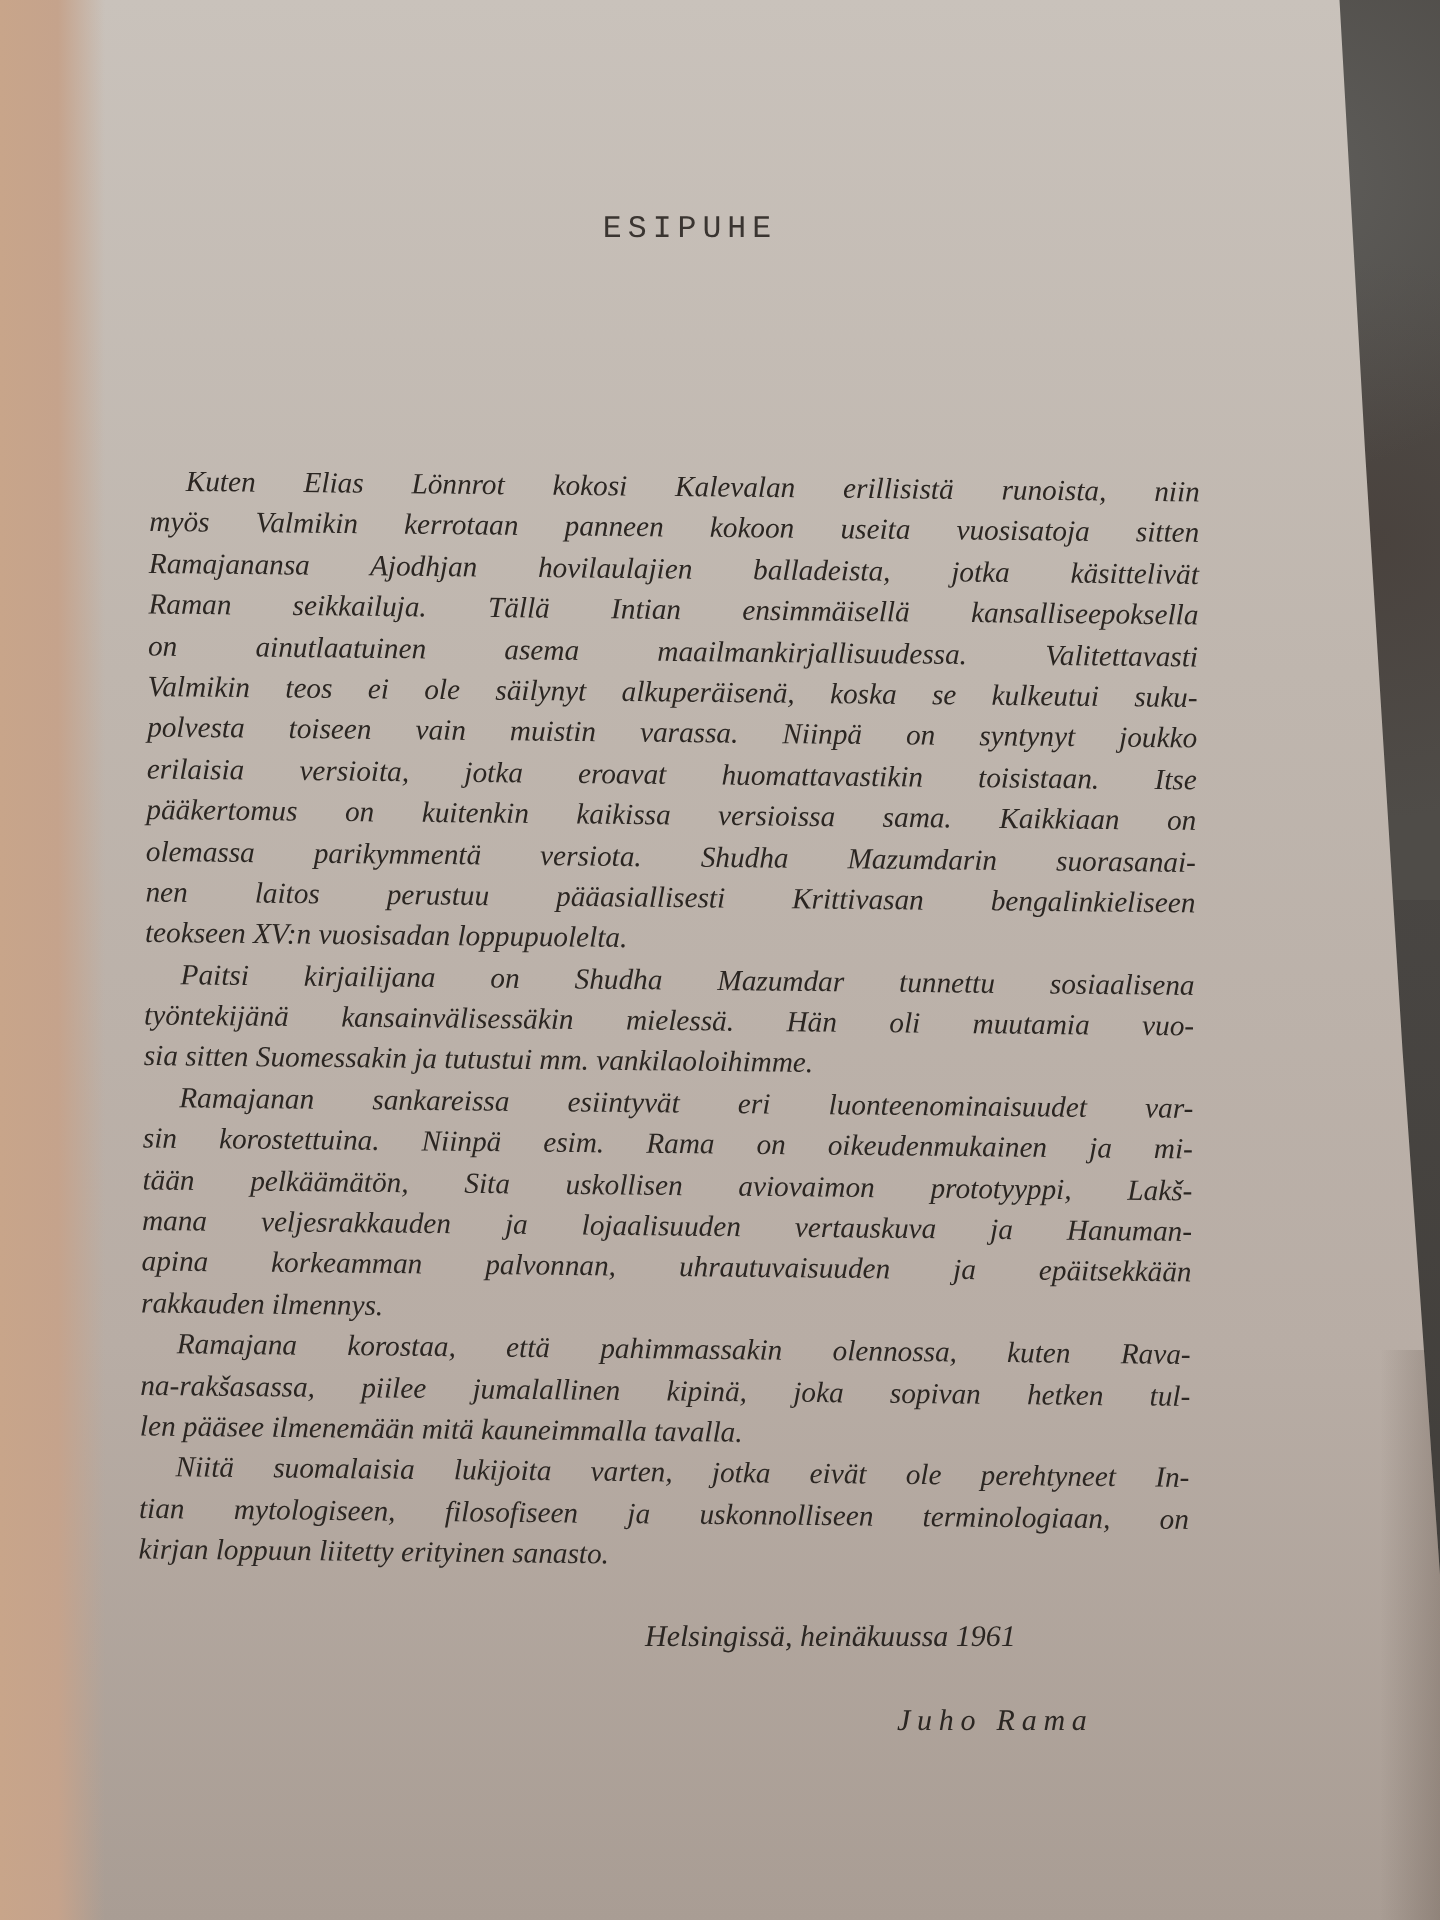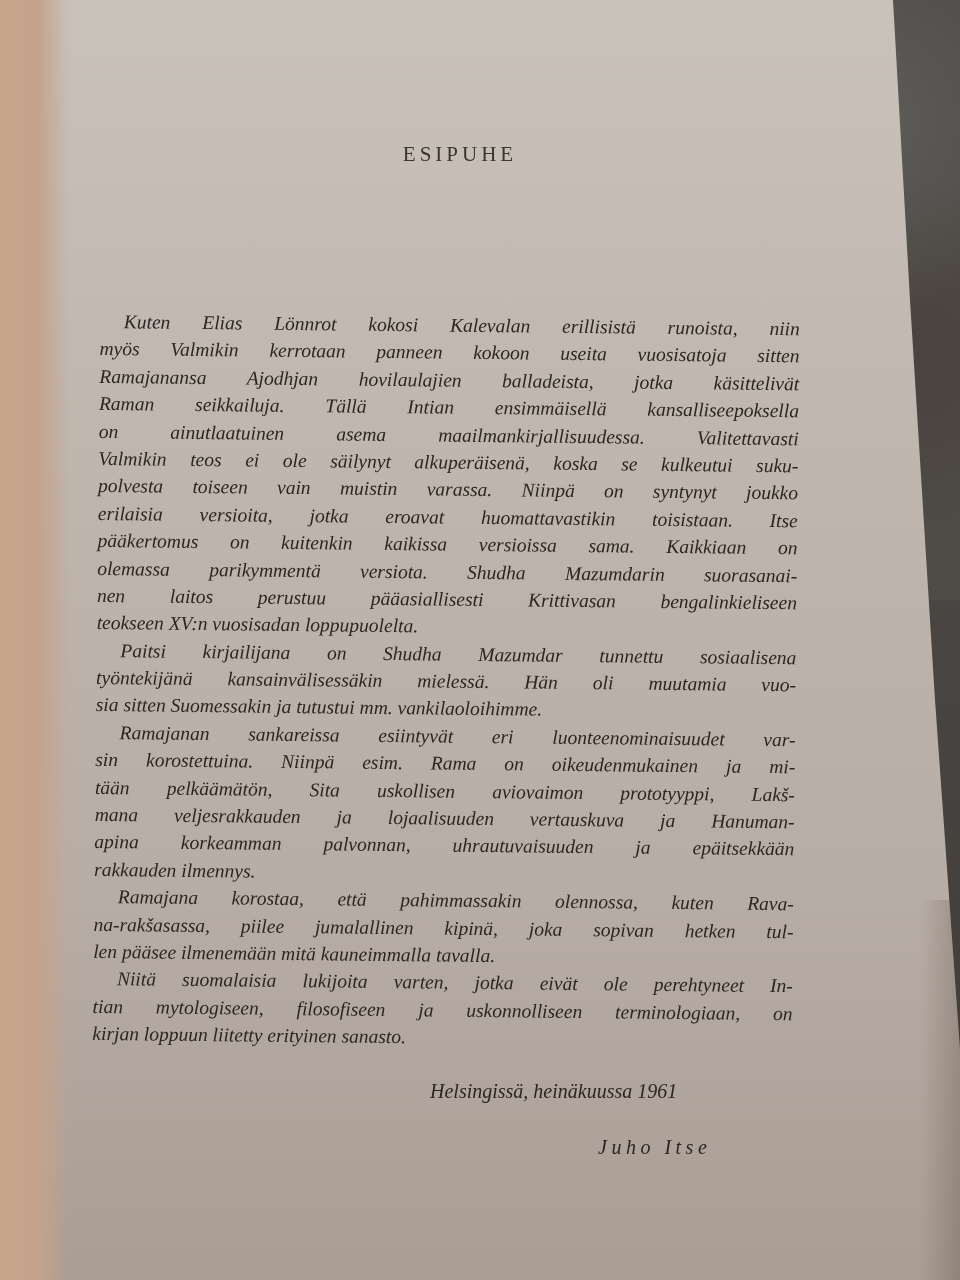--- a/index.html
+++ b/index.html
@@ -48,21 +48,21 @@
       position: absolute;
       right: 0; top: 900px;
       width: 40px; height: 380px;
       background: linear-gradient(90deg, rgba(0,0,0,0) 0%, rgba(70,55,45,0.25) 100%);
     }
     .title {
       position: absolute;
       left: 0; width: 900px;
       top: 142px;
       text-align: center;
-      font-family: Liberation Serif, serif;
+      font-family: Liberation Mono, monospace;
       font-size: 21px;
       letter-spacing: 4px;
       color: #3a3531;
       padding-left: 20px;
       box-sizing: border-box;
     }
     .body {
       position: absolute;
       left: 100px;
       top: 308px;
@@ -156,15 +156,15 @@
       </div>
 
       <div>
         <span class="line indent">Niitä suomalaisia lukijoita varten, jotka eivät ole perehtyneet In-</span>
         <span class="line">tian mytologiseen, filosofiseen ja uskonnolliseen terminologiaan, on</span>
         <span class="line last">kirjan loppuun liitetty erityinen sanasto.</span>
       </div>
     </div>
 
     <div class="closing place-date">Helsingissä, heinäkuussa 1961</div>
-    <div class="closing signature">Juho Itse</div>
+    <div class="closing signature">Juho Rama</div>
   </div>
 </div>
 
 </body></html>

